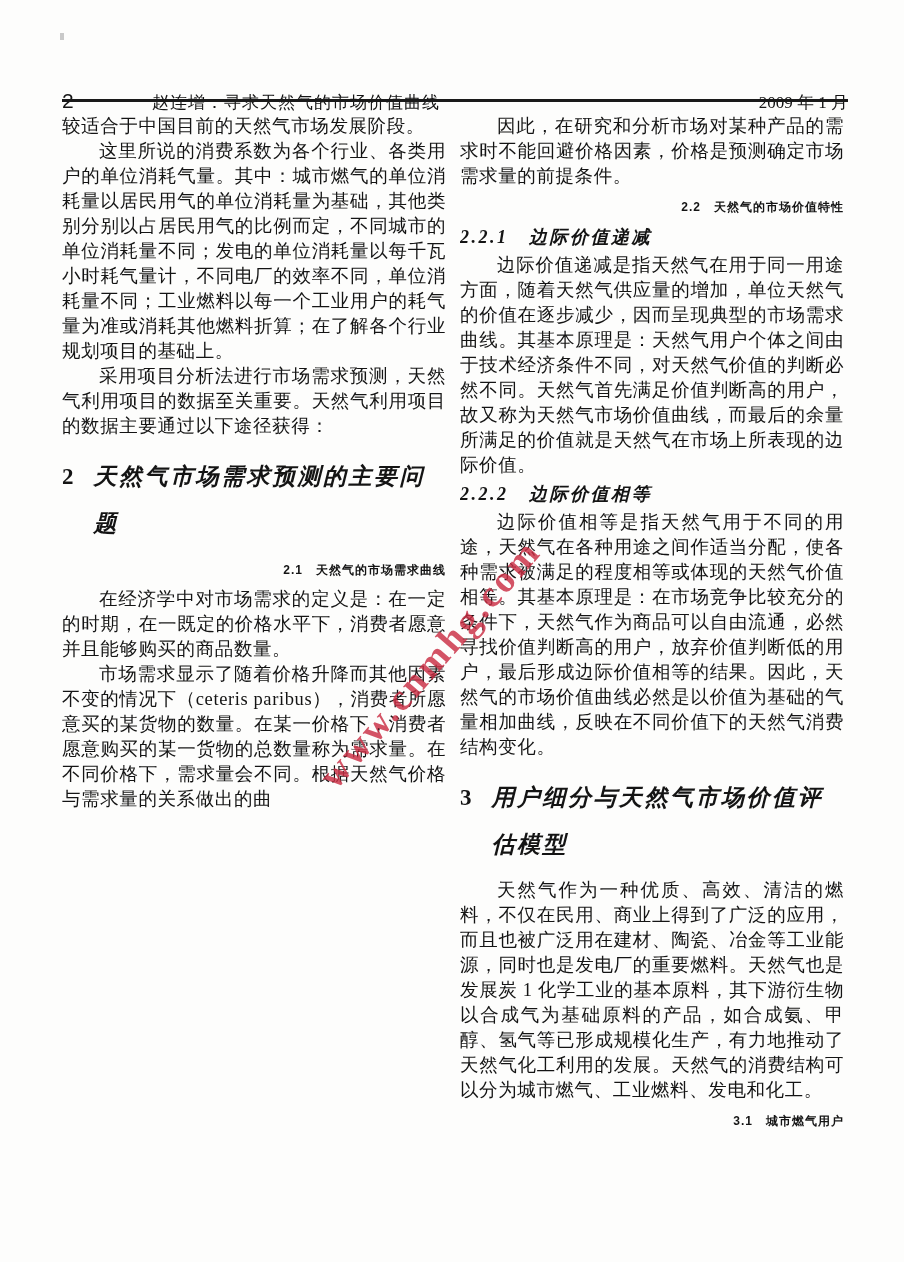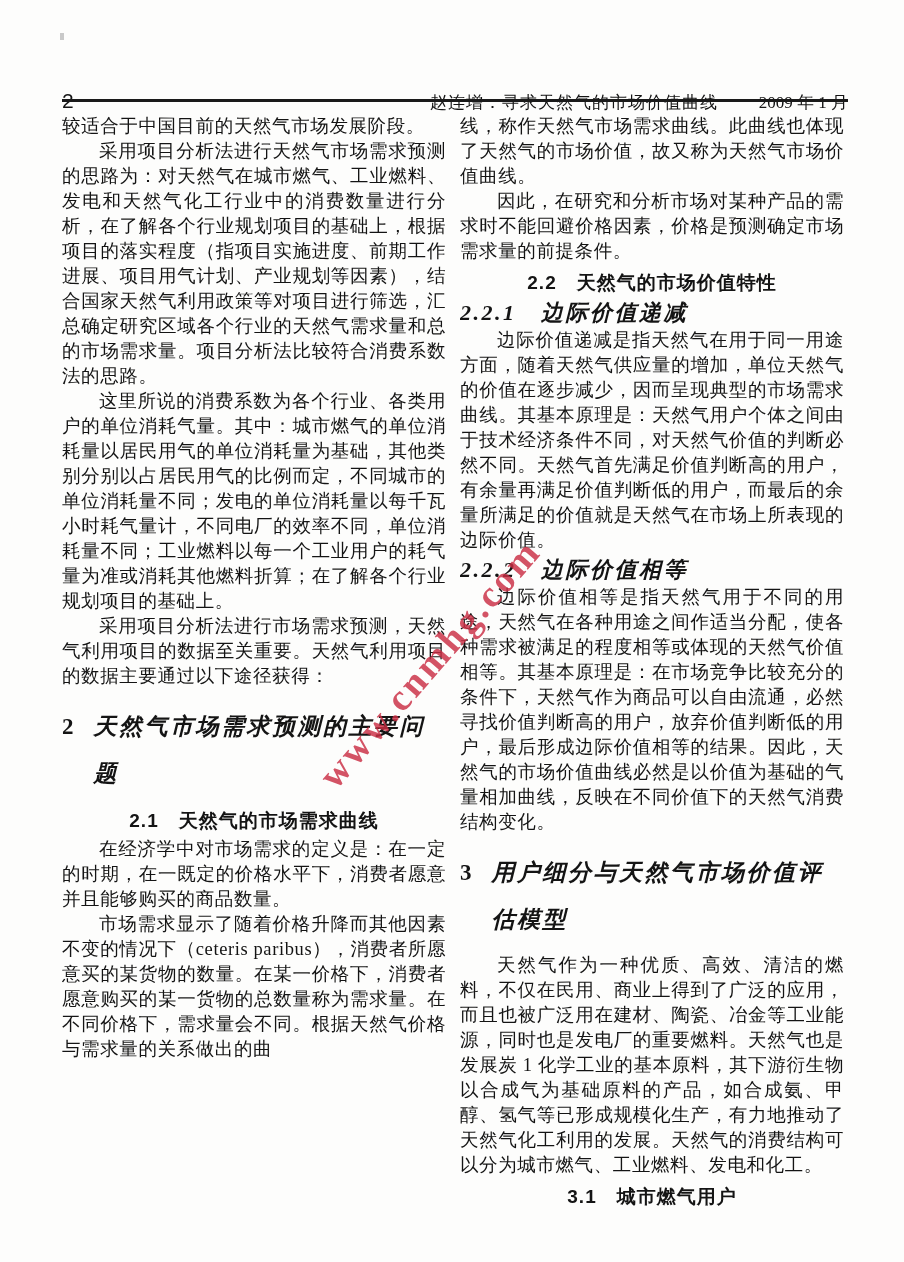--- a/index.html
+++ b/index.html
@@ -7,21 +7,21 @@
     position:relative; width:904px; height:1262px; margin:0 auto;
     background:#fdfdfc; color:#141414; overflow:hidden;
     font-family:"Liberation Serif","DejaVu Serif",serif;
   }
   
   .hdr {
     position:absolute; top:66px; left:62px; width:786px;
     display:flex; align-items:baseline; font-size:17px;
   }
   .hdr .pageno { width:90px; font-size:21px; font-family:"Liberation Sans","DejaVu Sans",sans-serif; }
-  .hdr .rtitle { flex:1; text-align:right; letter-spacing:1px;margin-top:25px; }
+  .hdr .rtitle { flex:1; text-align:left; letter-spacing:1px;margin-top:25px; }
   .hdr .hdate { width:130px; text-align:right;font-family:Liberation Serif, serif; }
   .hdr-rule { position:absolute; top:99px; left:62px; width:786px; height:3px; background:#1a1a1a; }
 
   
   .columns {
     position:absolute; top:114px; left:62px; width:790px; height:1146px;
     display:flex; gap:14px; overflow:hidden;
   }
   .col {
     width:384px; height:100%; overflow:hidden;
@@ -36,26 +36,26 @@
     display:flex; gap:20px; align-items:flex-start;
     font-size:23px; line-height:47px; font-weight:bold; font-style:italic;
     letter-spacing:2.5px; text-align:left; text-indent:0;
     margin:14px 0 10px 0;
   }
   .blk.h1 .hnum { font-style:normal; font-weight:bold; letter-spacing:0; flex:0 0 auto; }
   .blk.h1 .htext { flex:1; }
   
   .blk.h2 {
     font-family:"Liberation Sans","DejaVu Sans",sans-serif;
-    font-size:19px; font-weight:bold; letter-spacing:1px;
-    text-align:center; text-indent:0; margin:5px 0 3px 0; line-height:27px;
+    font-size:12px; font-weight:bold; letter-spacing:1px;
+    text-align:right; text-indent:0; margin:5px 0 3px 0; line-height:27px;
   }
   
   .blk.h3 {
-    font-style:italic; font-size:22px; letter-spacing:2.5px;
+    font-style:italic; font-size:18px; letter-spacing:2.5px;
     text-align:left; text-indent:0; margin:3px 0 2px 0; line-height:27px;
   }
   
   .watermark {
     position:absolute; left:252px; top:598px; width:430px;
     transform:rotate(-49deg);
     font-family:"Liberation Serif","DejaVu Serif",serif;
     font-size:38px; font-weight:bold; letter-spacing:3px;
     opacity:0.82; pointer-events:none; white-space:nowrap;
   }
@@ -71,37 +71,35 @@
   <header class="hdr">
     <span class="pageno">2</span>
     <span class="rtitle">赵连增：寻求天然气的市场价值曲线</span>
     <span class="hdate">2009 年 1 月</span>
   </header>
   <div class="hdr-rule"></div>
 
   <main class="columns">
     <section class="col">
         <p class="blk cont">较适合于中国目前的天然气市场发展阶段。</p>
-        <p class="blk para">采用项目分析法进行天然气市场需求预测的思路为：对天然气在城市燃气、工业燃料、发电和天然气化工行业中的消费数量进行分析，在了解各个行业规划项目的基础上，根据项目的落实程度（指项目实施进度、前期工作进展、项目用气计划、产业规划等因素），结合国家天然气利用政策等对项目进行筛选，汇总确定研究区域各个行业的天然气需求量和总的市场需求量。项目分析法比较符合消费系数法的思路。</p>
         <p class="blk para">这里所说的消费系数为各个行业、各类用户的单位消耗气量。其中：城市燃气的单位消耗量以居民用气的单位消耗量为基础，其他类别分别以占居民用气的比例而定，不同城市的单位消耗量不同；发电的单位消耗量以每千瓦小时耗气量计，不同电厂的效率不同，单位消耗量不同；工业燃料以每一个工业用户的耗气量为准或消耗其他燃料折算；在了解各个行业规划项目的基础上。</p>
         <p class="blk para">采用项目分析法进行市场需求预测，天然气利用项目的数据至关重要。天然气利用项目的数据主要通过以下途径获得：</p>
         <h2 class="blk h1">
           <span class="hnum">2</span>
           <span class="htext">天然气市场需求预测的主要问题</span>
         </h2>
         <h3 class="blk h2">2.1　天然气的市场需求曲线</h3>
         <p class="blk para">在经济学中对市场需求的定义是：在一定的时期，在一既定的价格水平下，消费者愿意并且能够购买的商品数量。</p>
         <p class="blk para">市场需求显示了随着价格升降而其他因素不变的情况下（ceteris paribus），消费者所愿意买的某货物的数量。在某一价格下，消费者愿意购买的某一货物的总数量称为需求量。在不同价格下，需求量会不同。根据天然气价格与需求量的关系做出的曲</p>
       </section>
     <section class="col">
-        <p class="blk cont">线，称作天然气市场需求曲线。此曲线也体现了天然气的市场价值，故又称为天然气市场价值曲线。</p>
         <p class="blk para">因此，在研究和分析市场对某种产品的需求时不能回避价格因素，价格是预测确定市场需求量的前提条件。</p>
         <h3 class="blk h2">2.2　天然气的市场价值特性</h3>
         <h4 class="blk h3">2.2.1　边际价值递减</h4>
-        <p class="blk para">边际价值递减是指天然气在用于同一用途方面，随着天然气供应量的增加，单位天然气的价值在逐步减少，因而呈现典型的市场需求曲线。其基本原理是：天然气用户个体之间由于技术经济条件不同，对天然气价值的判断必然不同。天然气首先满足价值判断高的用户，有余量再满足价值判断低的用户，而最后的余量所满足的价值就是天然气在市场上所表现的边际价值。</p>
+        <p class="blk para">边际价值递减是指天然气在用于同一用途方面，随着天然气供应量的增加，单位天然气的价值在逐步减少，因而呈现典型的市场需求曲线。其基本原理是：天然气用户个体之间由于技术经济条件不同，对天然气价值的判断必然不同。天然气首先满足价值判断高的用户，故又称为天然气市场价值曲线，而最后的余量所满足的价值就是天然气在市场上所表现的边际价值。</p>
         <h4 class="blk h3">2.2.2　边际价值相等</h4>
         <p class="blk para">边际价值相等是指天然气用于不同的用途，天然气在各种用途之间作适当分配，使各种需求被满足的程度相等或体现的天然气价值相等。其基本原理是：在市场竞争比较充分的条件下，天然气作为商品可以自由流通，必然寻找价值判断高的用户，放弃价值判断低的用户，最后形成边际价值相等的结果。因此，天然气的市场价值曲线必然是以价值为基础的气量相加曲线，反映在不同价值下的天然气消费结构变化。</p>
         <h2 class="blk h1">
           <span class="hnum">3</span>
           <span class="htext">用户细分与天然气市场价值评估模型</span>
         </h2>
         <p class="blk para">天然气作为一种优质、高效、清洁的燃料，不仅在民用、商业上得到了广泛的应用，而且也被广泛用在建材、陶瓷、冶金等工业能源，同时也是发电厂的重要燃料。天然气也是发展炭 1 化学工业的基本原料，其下游衍生物以合成气为基础原料的产品，如合成氨、甲醇、氢气等已形成规模化生产，有力地推动了天然气化工利用的发展。天然气的消费结构可以分为城市燃气、工业燃料、发电和化工。</p>
         <h3 class="blk h2">3.1　城市燃气用户</h3>
       </section>
   </main>

